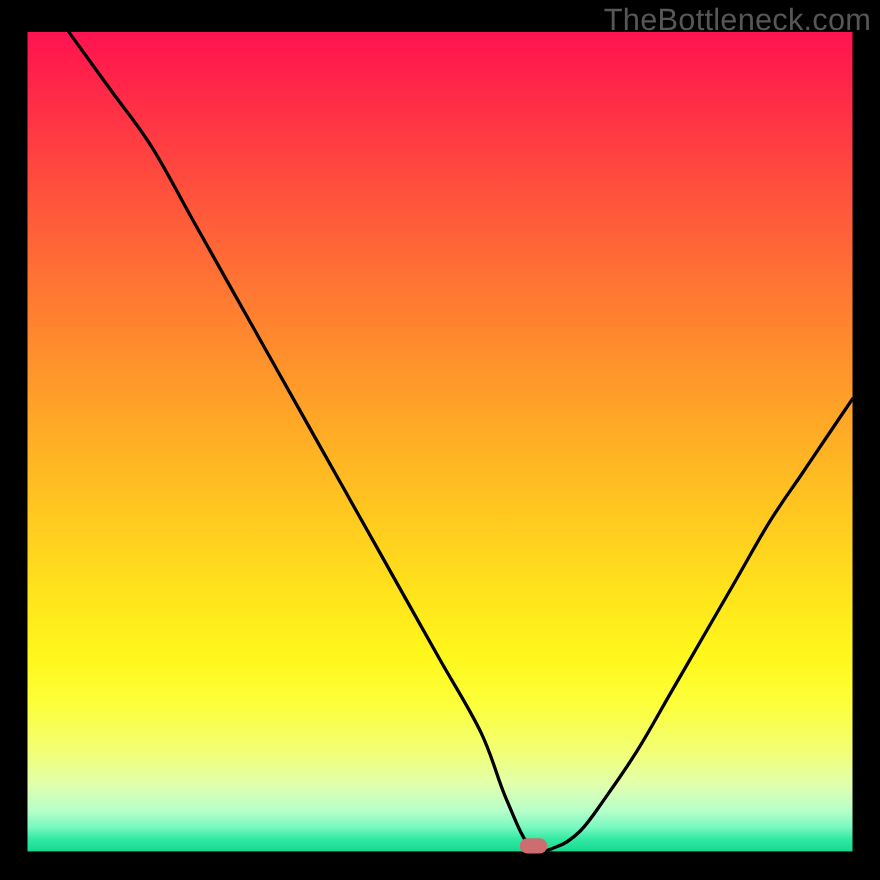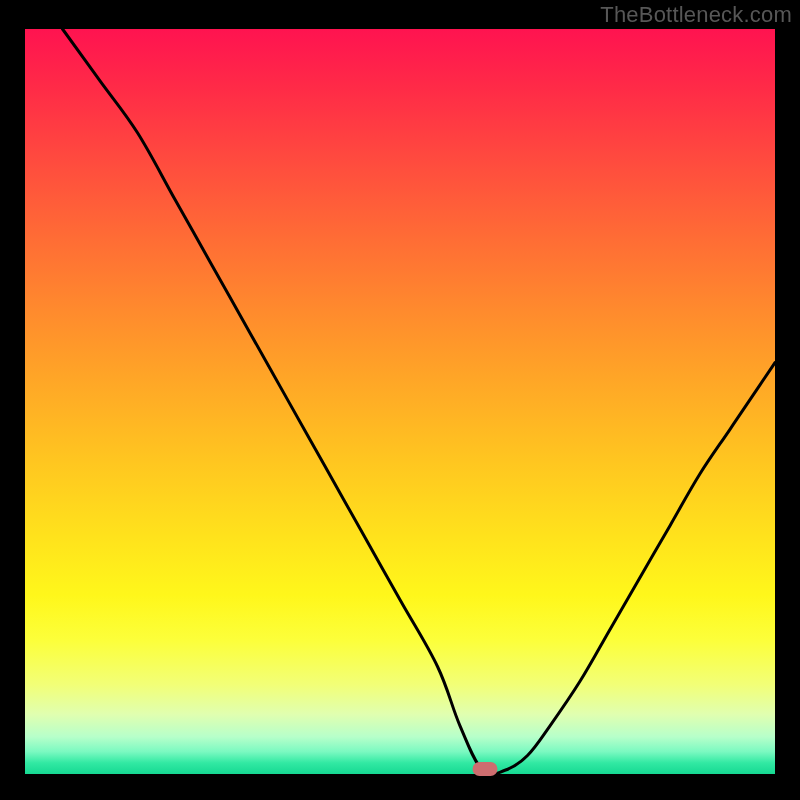--- a/index.html
+++ b/index.html
@@ -14,21 +14,21 @@
     position: relative;
     width: 800px;
     height: 800px;
     background: #000;
   }
   .watermark {
     position: absolute;
     top: 2px;
     right: 8px;
     color: #575757;
-    font-size: 22px;
+    font-size: 28px;
     font-weight: 400;
     letter-spacing: 0.2px;
     margin-left: 16px;
   }
   .plot-area {
     position: absolute;
     left: 25px;
     top: 29px;
     width: 750px;
     height: 745px;

